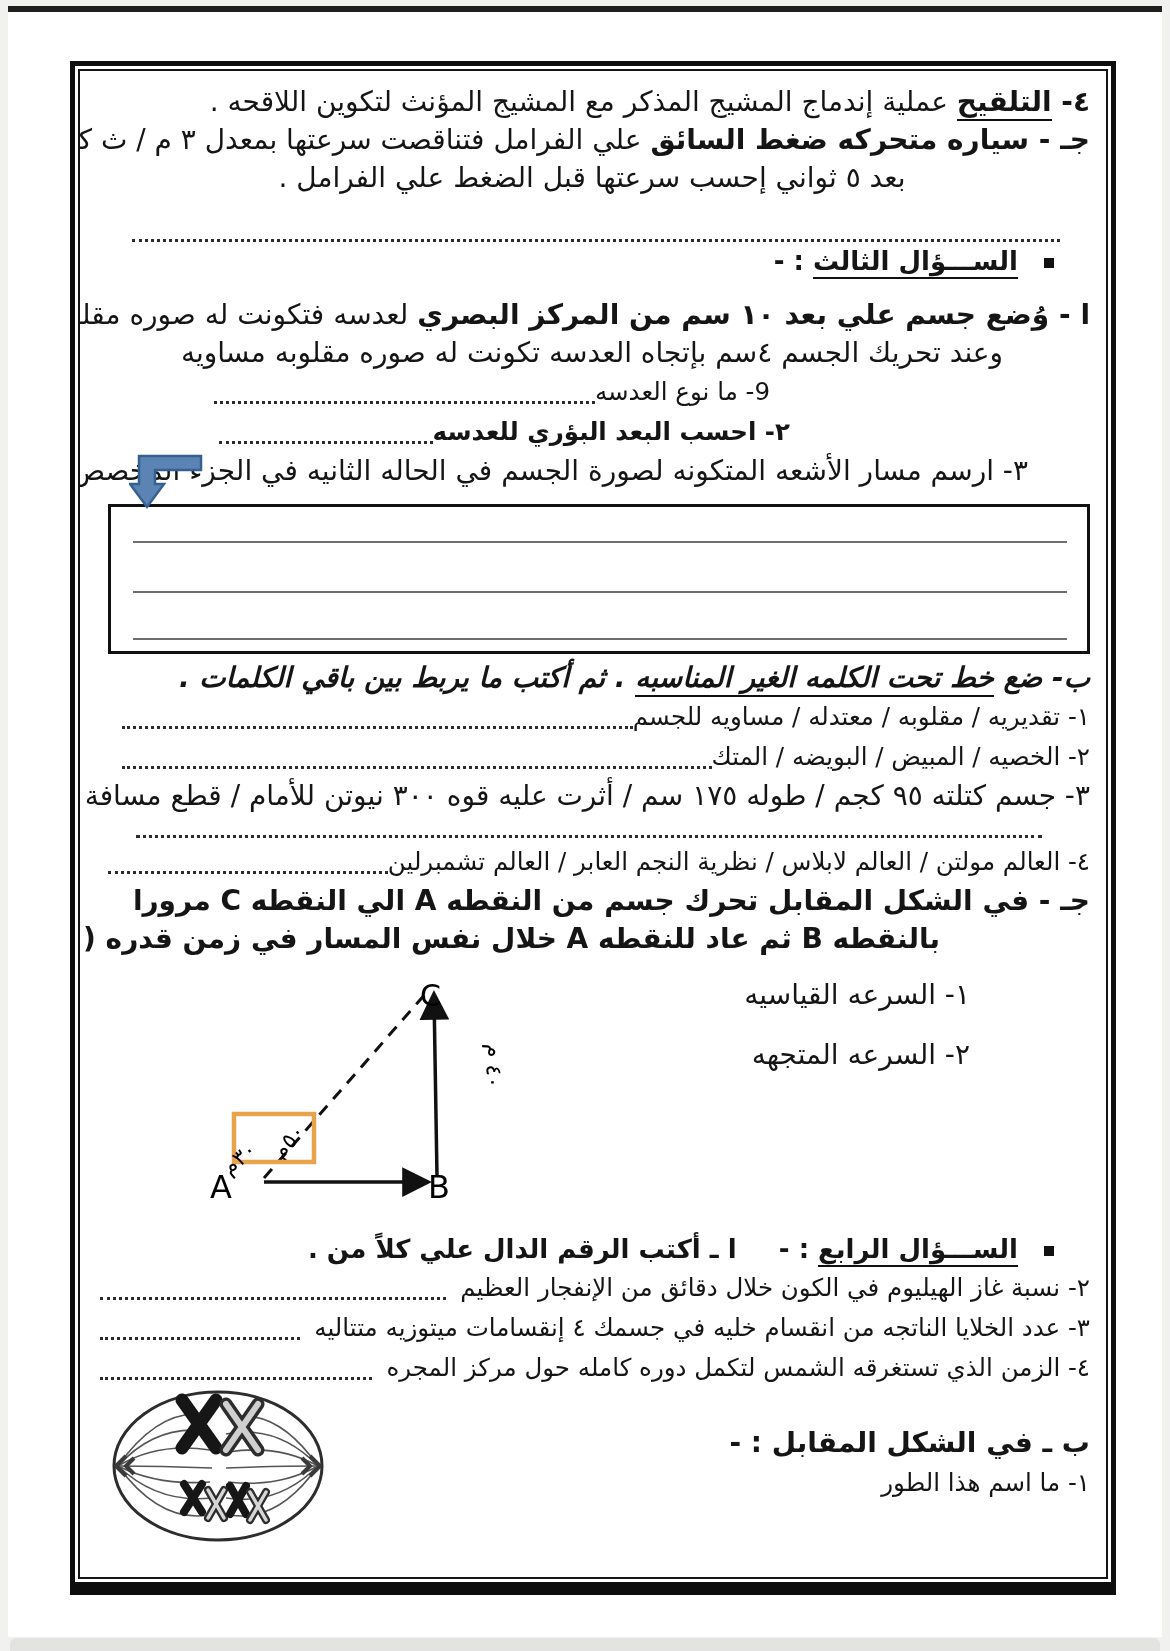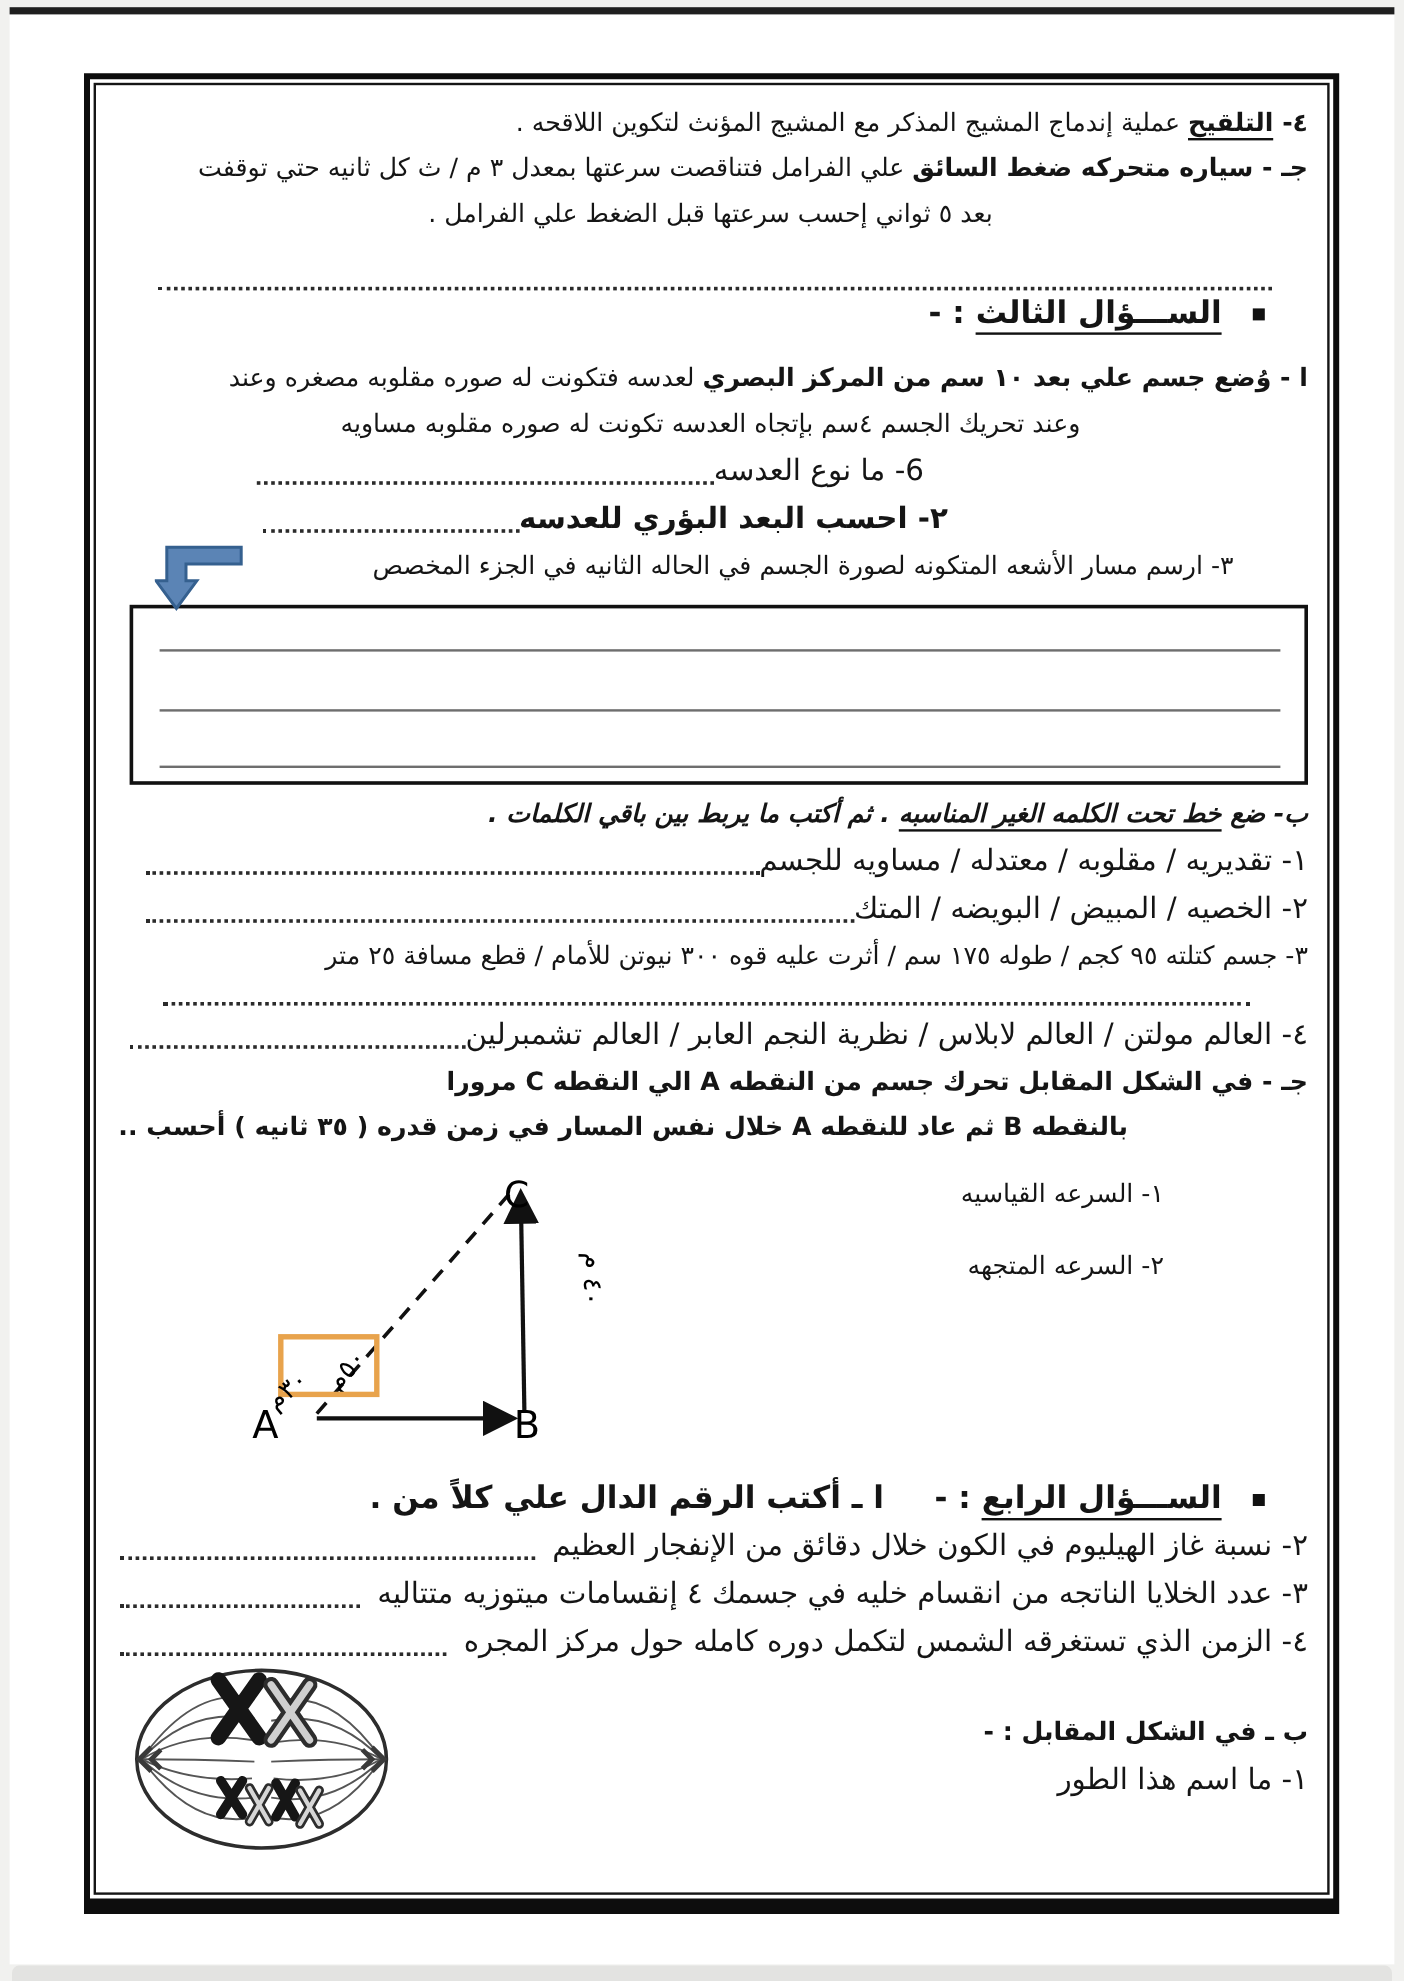--- a/index.html
+++ b/index.html
@@ -20,21 +20,21 @@
     box-sizing:border-box;background:#fff;padding:3px;
   }
   .frame-inner{
     width:100%;height:100%;box-sizing:border-box;
     border:2px solid #151515;
     padding:12px 16px 6px 14px;
     position:relative;overflow:hidden;
     direction:rtl;text-align:right;
   }
 
-  .line{white-space:nowrap;line-height:38px;font-size:21px;}
+  .line{white-space:nowrap;line-height:38px;font-size:28px;}
   .b{font-weight:bold;}
   .u{border-bottom:2.5px solid #111;padding-bottom:1px;}
   .center{text-align:center;}
 
   .dline{display:flex;align-items:flex-end;white-space:nowrap;line-height:40px;font-size:24.5px;}
   .dots{flex:1;border-bottom:3.5px dotted #2b2b2b;margin-bottom:8px;}
 
   .bullet{display:inline-block;width:10px;height:10px;background:#111;margin-left:26px;vertical-align:middle;}
   .qhead{font-size:26px;font-weight:bold;}
 
@@ -82,21 +82,21 @@
       <div class="line qhead" style="padding-right:36px;">
         <span class="bullet"></span><span class="u">الســـؤال الثالث</span><span> : -</span>
       </div>
 
       <div class="line" style="margin-top:16px;">
         <span class="b">ا - وُضع جسم علي بعد ١٠ سم من المركز البصري</span><span> لعدسه فتكونت له صوره مقلوبه مصغره وعند</span>
       </div>
       <div class="line center">وعند تحريك الجسم ٤سم بإتجاه العدسه تكونت له صوره مقلوبه مساويه</div>
 
       <div class="dline" style="padding-right:320px;">
-        <span>6- ما نوع العدسه</span>
+        <span>9- ما نوع العدسه</span>
           <span class="dots" style="margin-left:120px;"></span>
       </div>
       <div class="dline" style="padding-right:300px;font-weight:bold;">
         <span>٢- احسب البعد البؤري للعدسه</span>
           <span class="dots" style="margin-left:125px;"></span>
       </div>
       <div class="line" style="padding-right:62px;">٣- ارسم مسار الأشعه المتكونه لصورة الجسم في الحاله الثانيه في الجزء المخصص</div>
 
       <div class="draw-box">
         <svg class="bent-arrow" viewBox="0 0 74 60">

